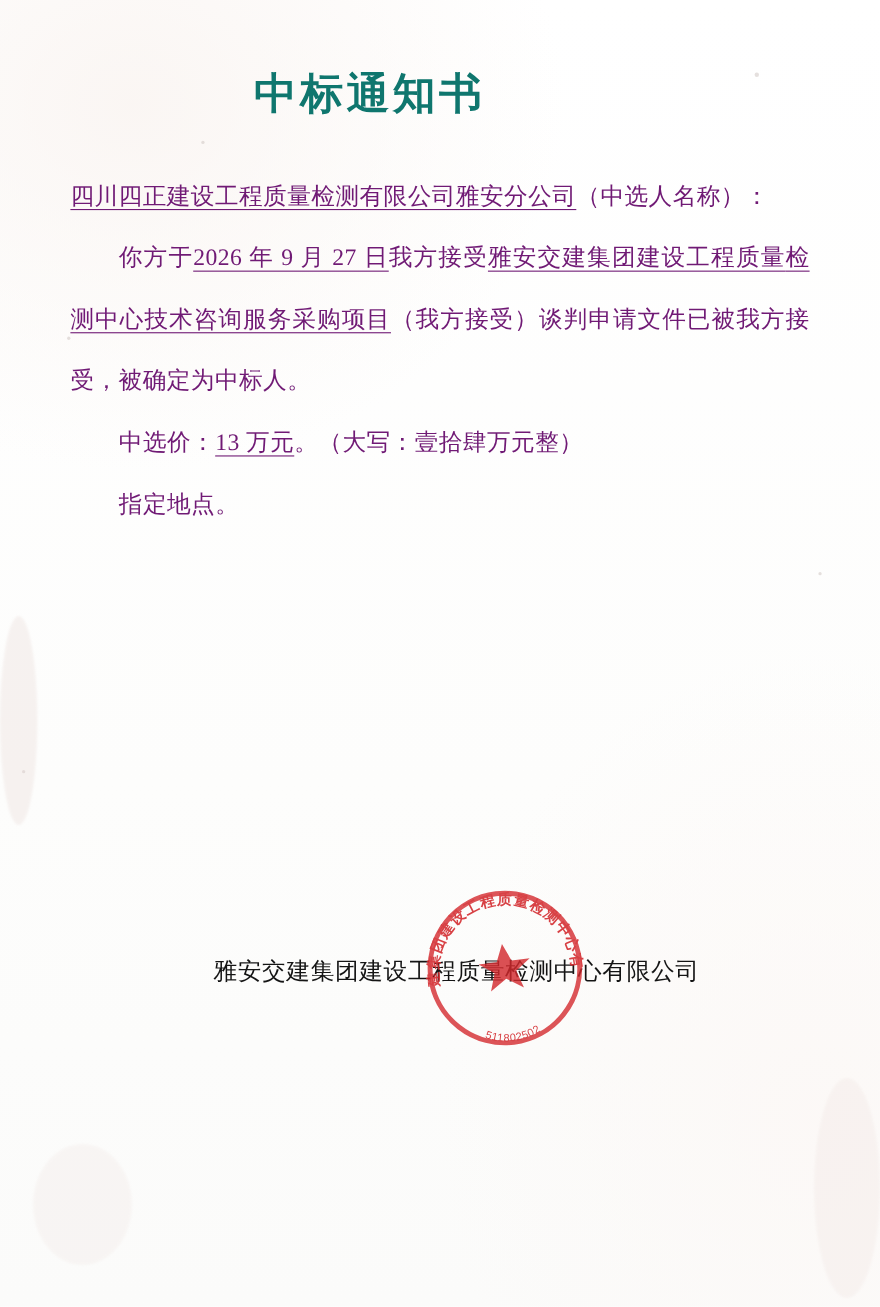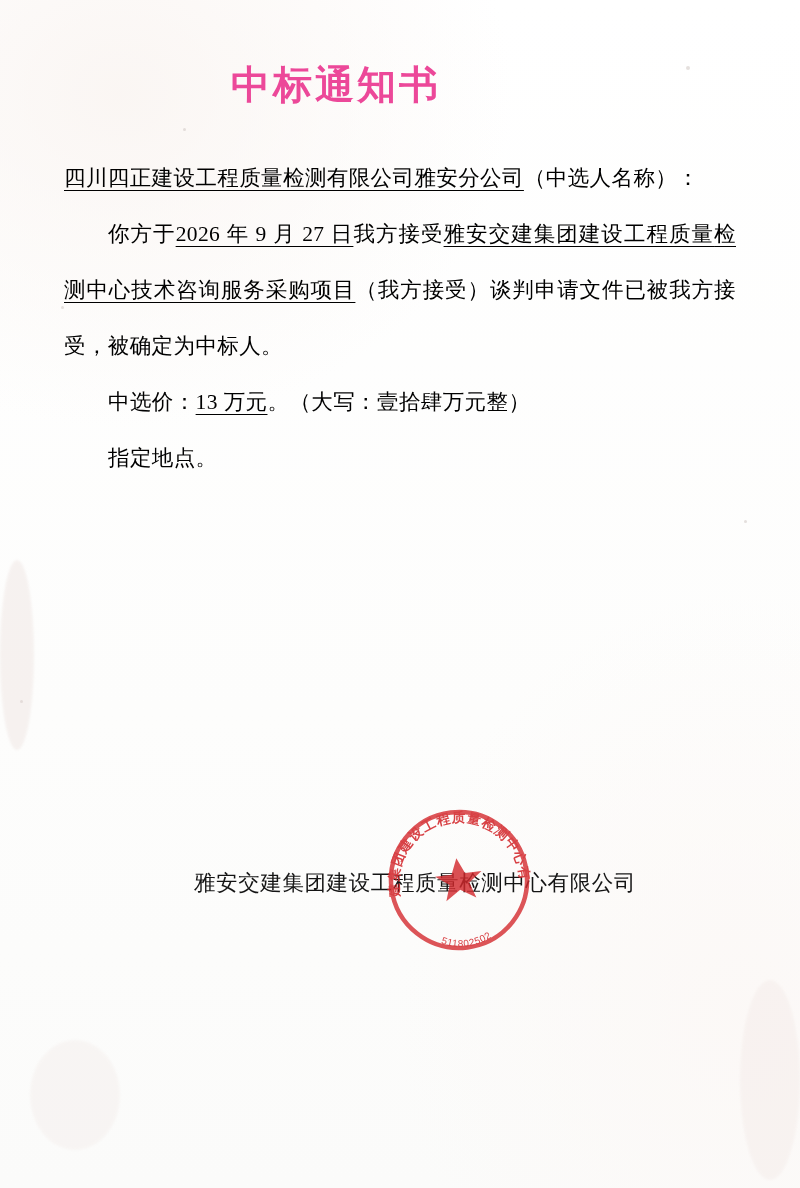--- a/index.html
+++ b/index.html
@@ -47,37 +47,37 @@
   .title {
     position: absolute;
     top: 58px;
     left: 0;
     width: 672px;
     text-align: center;
     font-size: 39px;
     font-weight: 700;
     letter-spacing: 3px;
     font-family: Liberation Sans, sans-serif;
-    color: #ec4899;
+    color: #0f766e;
   }
 
   .body-block {
     position: absolute;
     top: 150px;
     left: 64px;
     width: 672px;
   }
 
   .para {
     font-size: 21.5px;
     line-height: 56px;
     letter-spacing: 0.4px;
     text-align: justify;
     text-justify: inter-character;
-    color: #000000;
+    color: #701a75;
   }
   .para.first { text-indent: 0; }
   .indent { text-indent: 44px; }
 
   .u {
     text-decoration: underline;
     text-underline-offset: 5px;
     text-decoration-thickness: 1.2px;
   }
 

